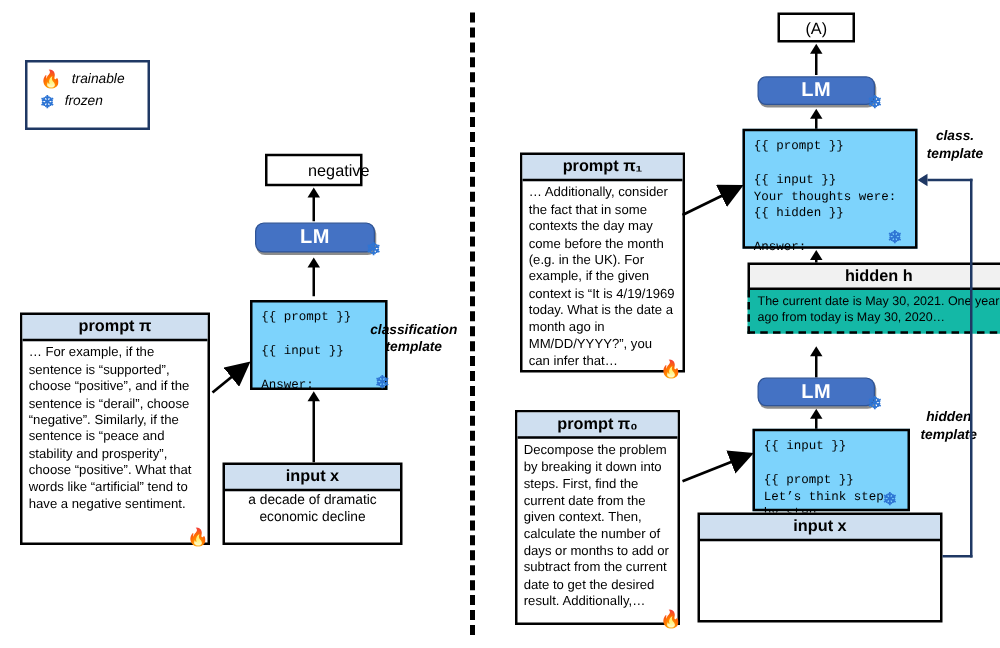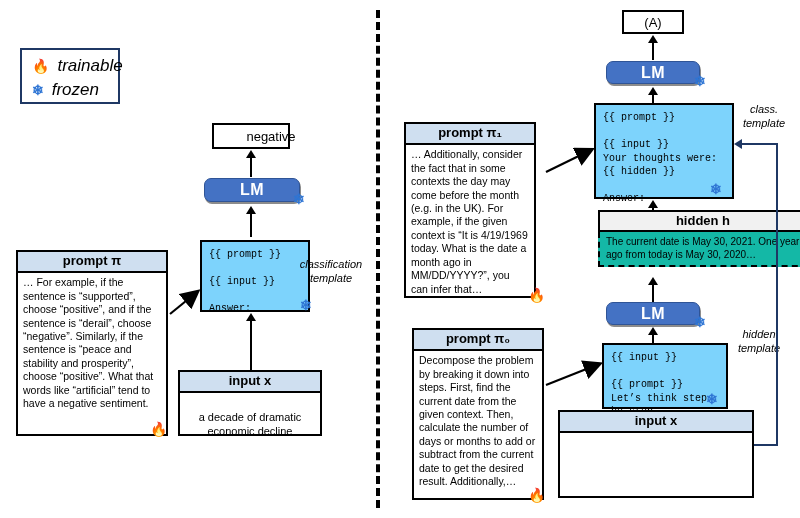--- a/index.html
+++ b/index.html
@@ -17,21 +17,21 @@
   }
   .tbox .hd{
     background:#cfdff0;border-bottom:2px solid #000;
     text-align:center;font-weight:bold;font-size:13px;
     padding:2px 0 3px 0;line-height:1.1;
   }
   .tbox .bd{
     font-size:10.5px;line-height:1.28;padding:3px 5px 4px 5px;
     text-align:left;
   }
-  .tbox .bd.ctr{text-align:center;font-size:11px;padding:17px 5px;}
+  .tbox .bd.ctr{text-align:center;font-size:11px;padding:0 5px;}
 
   
   .plain{
     border:2px solid #000;background:#fff;
     display:flex;align-items:center;justify-content:center;
     font-size:13px;
   }
 
   
   .mono{
@@ -46,21 +46,21 @@
     background:#4472c4;border:1px solid #2f5496;border-radius:7px;
     color:#fff;font-weight:bold;font-size:16px;
     display:flex;align-items:center;justify-content:center;
     box-shadow:1px 2px 0 rgba(0,0,0,.45);
     letter-spacing:.5px;
   }
 
   
   .legend{border:2px solid #1f3864;background:#fff;}
   .legend .row{display:flex;align-items:center;gap:8px;padding:2px 10px;}
-  .legend .row span.lbl{font-style:italic;font-size:17px;}
+  .legend .row span.lbl{font-style:italic;font-size:11px;}
 
   
   .fire{font-size:14px;line-height:1;}
   .snow{color:#2e75d4;font-size:14px;line-height:1;font-weight:bold;}
 
   
   .vline{background:#000;width:2px;}
   .ahead-up{
     width:0;height:0;border-left:5px solid transparent;
     border-right:5px solid transparent;border-bottom:8px solid #000;
@@ -82,21 +82,21 @@
     border-left:4px dashed #000;height:498px;
   }
 
   
   .dashbd{
     border:2px dashed #000;border-top:none;background:#14b8a6;
     font-size:10px;line-height:1.3;padding:3px 6px 4px 6px;
   }
 
   .side-label{
-    font-style:italic;font-size:11px;line-height:1.25;text-align:center;
+    font-style:italic;font-size:11px;line-height:1.25;text-align:center;font-weight:bold;
   }
 </style>
 </head>
 <body>
 
 <div class="abs legend" style="left:20px;top:48px;width:100px;height:56px;padding:4px 0;">
   <div class="row">
     <span class="fire">🔥</span>
     <span class="lbl">trainable</span>
   </div>
@@ -207,21 +207,21 @@
 {{ prompt }}
 Let’s think step
 by step.</span></div>
 <span class="abs snow" style="left:706px;top:392px;">❄</span>
 <div class="abs side-label" style="left:726px;top:328px;width:66px;white-space:pre-line;"><span>hidden
 template</span></div>
 
 <div class="abs vline" style="left:652px;top:417px;height:18px;"></div>
 <div class="abs ahead-up" style="left:648px;top:410px;"></div>
 
-<div class="abs tbox" style="left:404px;top:122px;width:132px;height:176px;">
+<div class="abs tbox" style="left:416px;top:122px;width:132px;height:176px;">
   <div class="hd">prompt π₁</div>
   <div class="bd">… Additionally, consider the fact that in some contexts the day may come before the month (e.g. in the UK). For example, if the given context is “It is 4/19/1969 today. What is the date a month ago in MM/DD/YYYY?”, you can infer that…</div>
 </div>
 <span class="abs fire" style="left:528px;top:288px;">🔥</span>
 
 <div class="abs tbox" style="left:412px;top:328px;width:132px;height:172px;">
   <div class="hd">prompt π₀</div>
   <div class="bd">Decompose the problem by breaking it down into steps. First, find the current date from the given context. Then, calculate the number of days or months to add or subtract from the current date to get the desired result. Additionally,…</div>
 </div>
 <span class="abs fire" style="left:528px;top:488px;">🔥</span>

